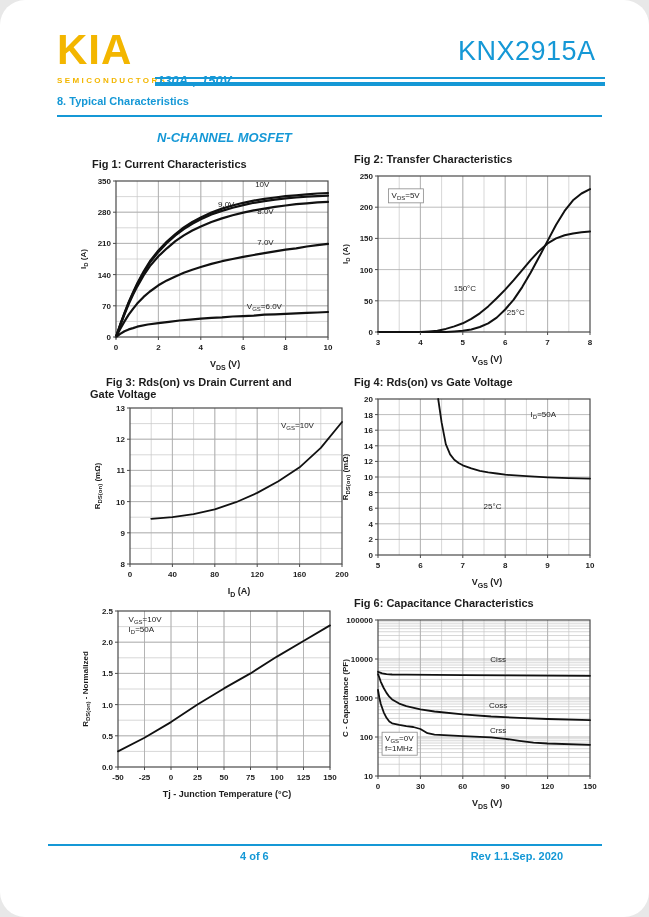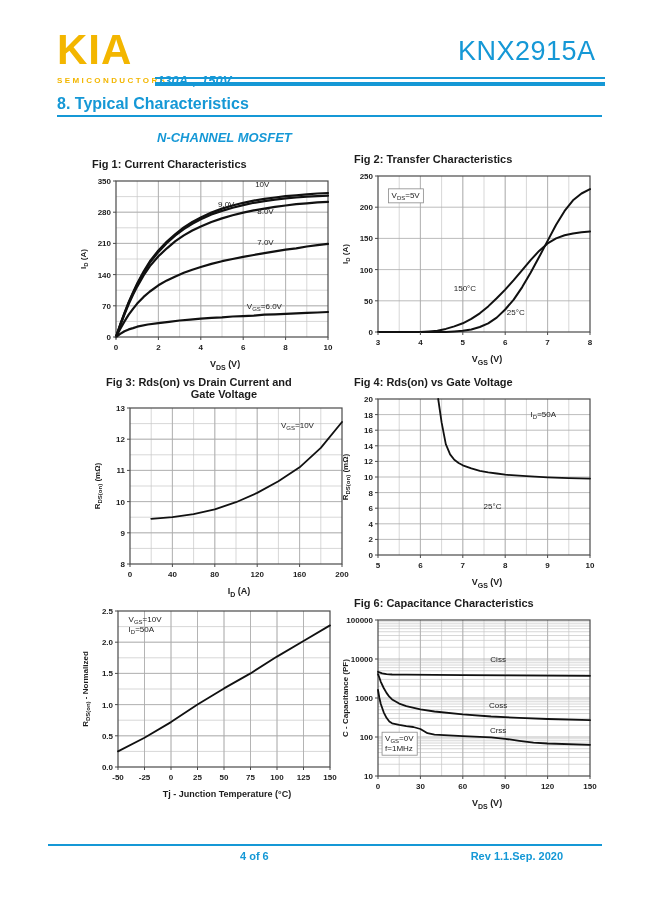--- a/index.html
+++ b/index.html
@@ -1,30 +1,30 @@
 <!DOCTYPE html>
 <html><head>
 <meta charset="utf-8">
 <style>
   html,body{margin:0;padding:0;background:#e8e8e8;}
   #page{position:relative;width:649px;height:917px;background:#ffffff;margin:0 auto;
-        font-family:"Liberation Sans",sans-serif;overflow:hidden;}
+        font-family:"Liberation Sans",sans-serif;overflow:hidden;border-radius:25px;}
   .abs{position:absolute;}
   
   .logo{left:57px;top:28px;font-weight:bold;font-size:42px;letter-spacing:1px;line-height:44px;}
   .logo-sub{left:57px;top:76px;font-weight:bold;font-size:8px;letter-spacing:2.4px;}
   .rating{left:157px;top:33px;font-weight:bold;font-size:13px;line-height:19px;white-space:pre;}
   .part{left:458px;top:36px;font-size:27px;letter-spacing:0.5px;}
   .rule{height:2px;}
   
-  .section-title{left:57px;top:95px;font-weight:bold;font-size:16px;}
+  .section-title{left:57px;top:95px;font-weight:bold;font-size:11px;}
   
   .figure{position:absolute;width:268px;}
   .ctitle{font-weight:bold;font-size:11px;color:#1c1c1c;padding-left:16px;white-space:nowrap;min-height:3px;}
-  .c2{text-align:center;padding-left:0;}
+  .c2{text-align:left;padding-left:0;}
   .xlabel{font-weight:bold;font-size:9px;color:#1c1c1c;text-align:center;padding-left:30px;margin-top:-4px;}
   sub{font-size:7px;}
   svg text{font-family:"Liberation Sans",sans-serif;fill:#1c1c1c;}
   
   .footer-page{left:240px;top:850px;width:140px;text-align:left;font-weight:bold;font-size:11px;}
   .footer-rev{right:86px;top:850px;font-weight:bold;font-size:11px;}
 </style>
 </head>
 <body>
 

